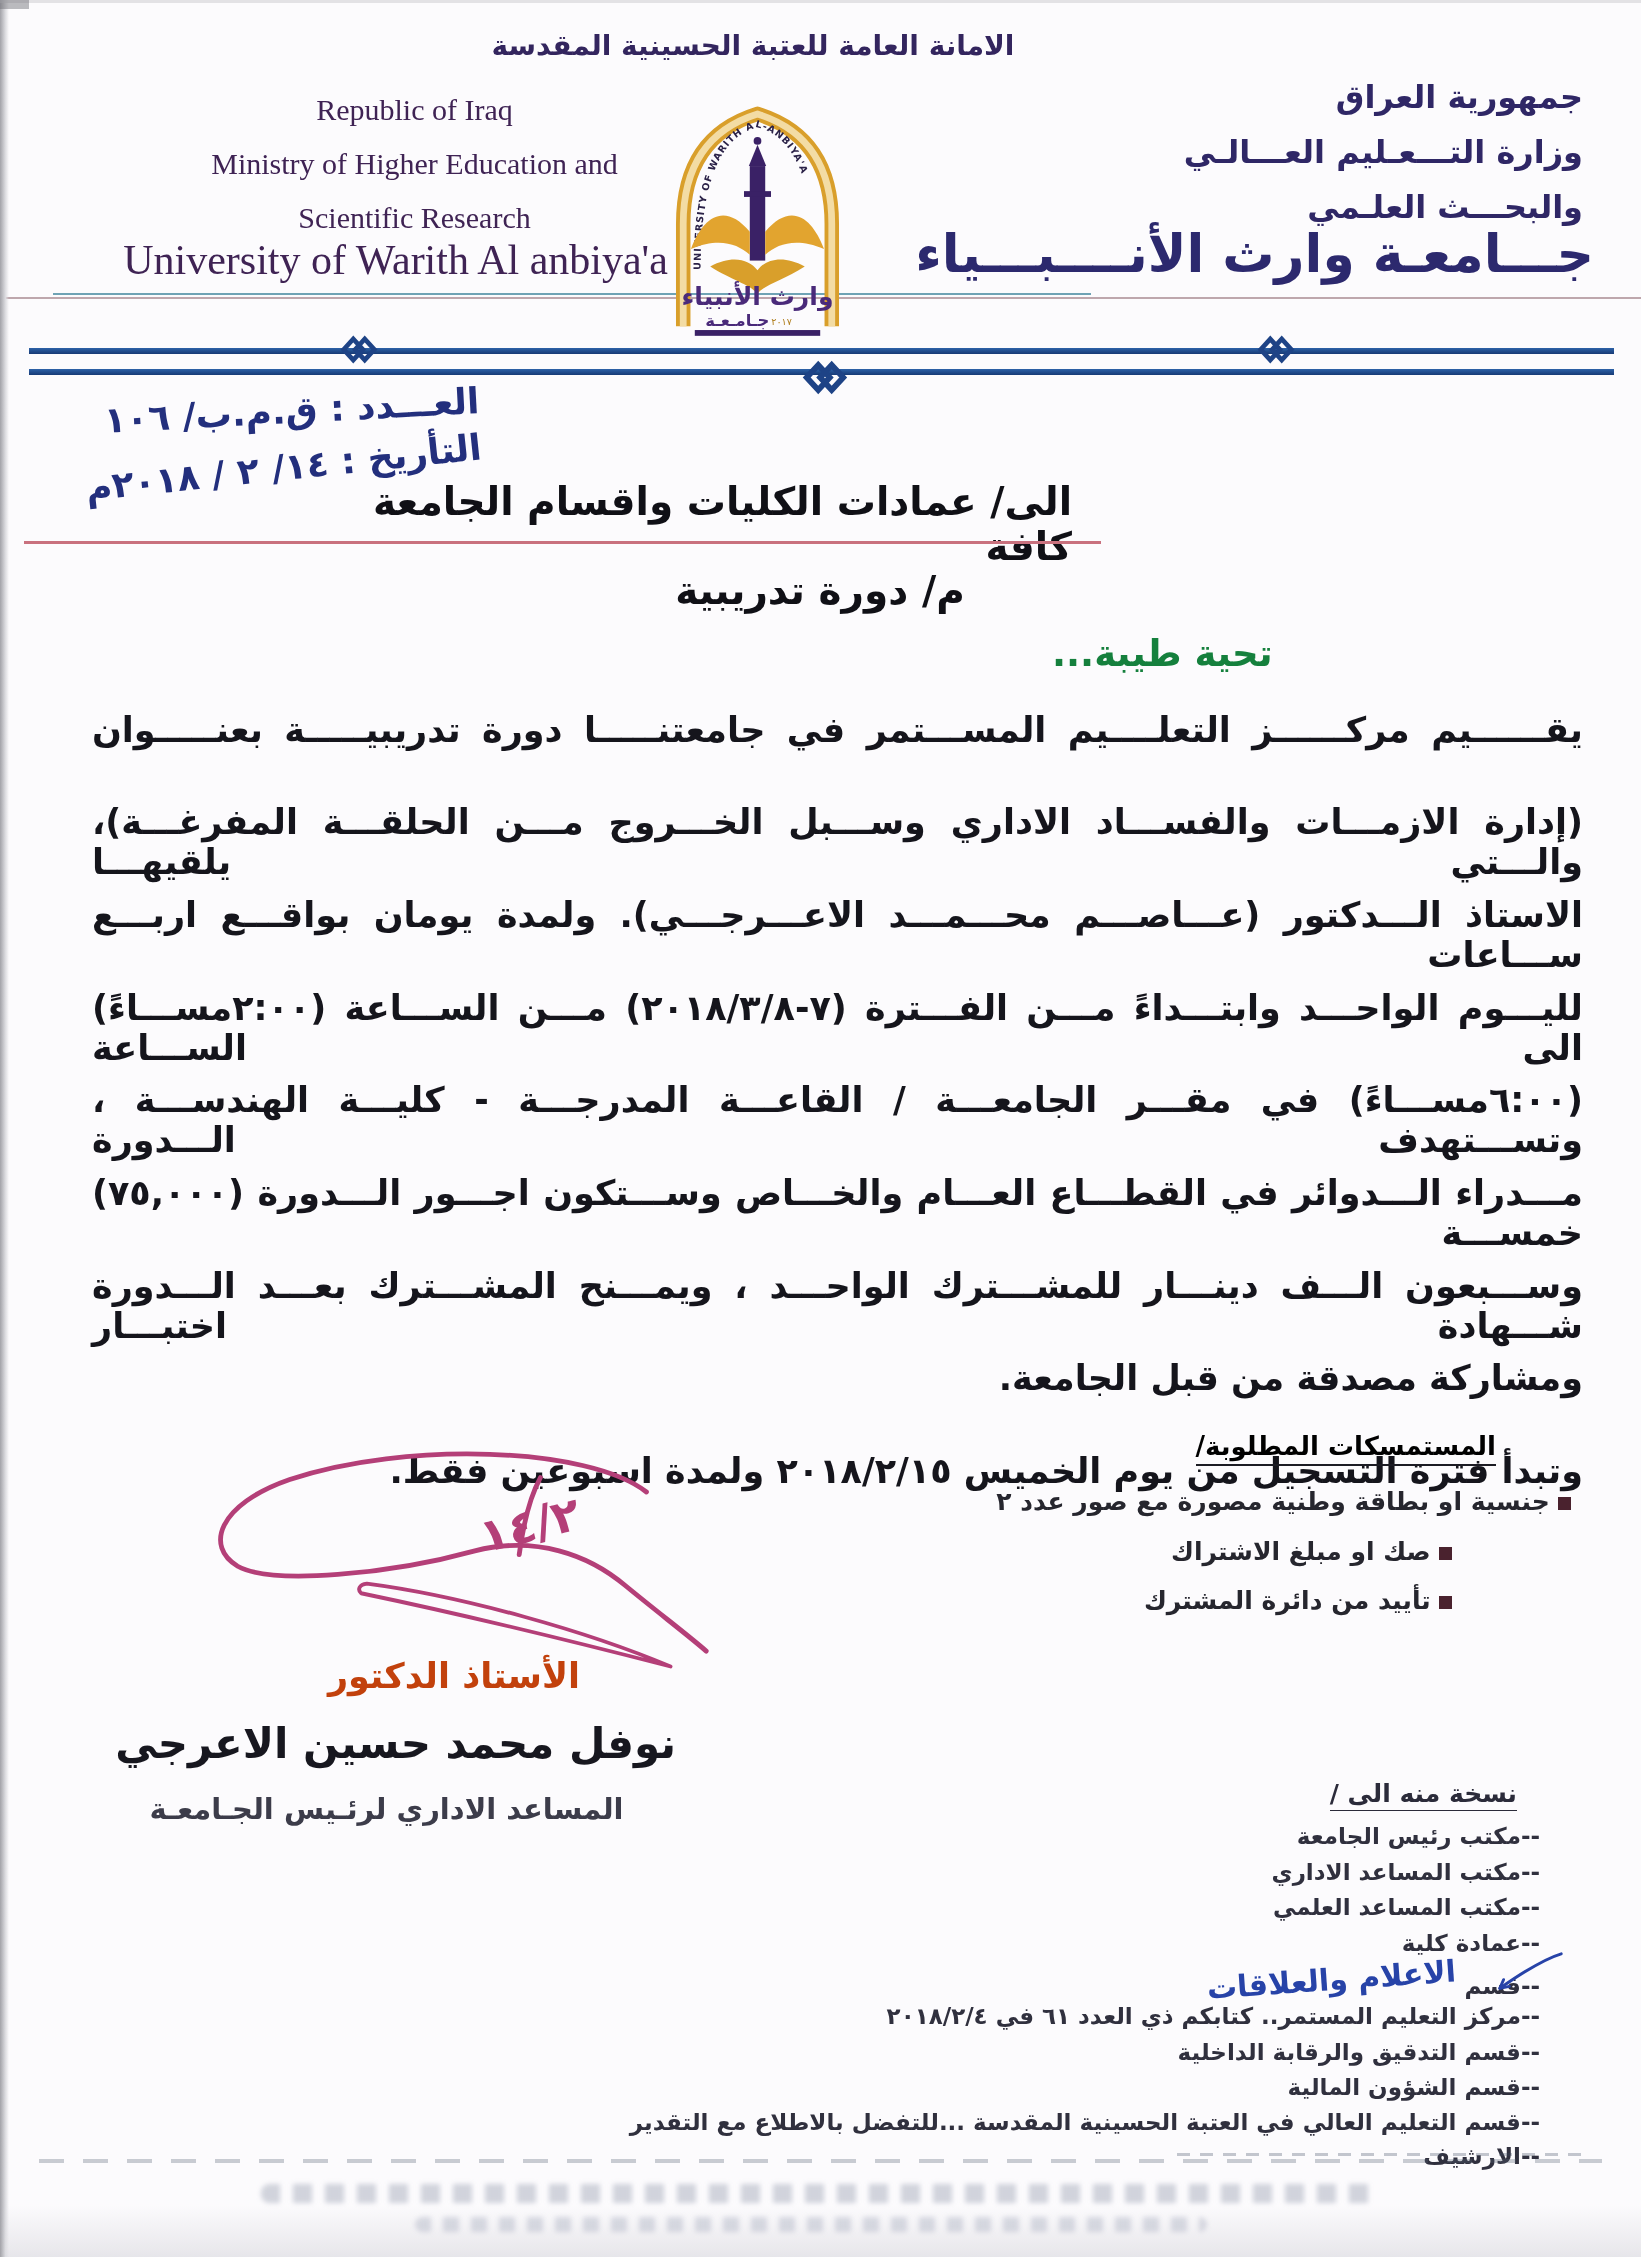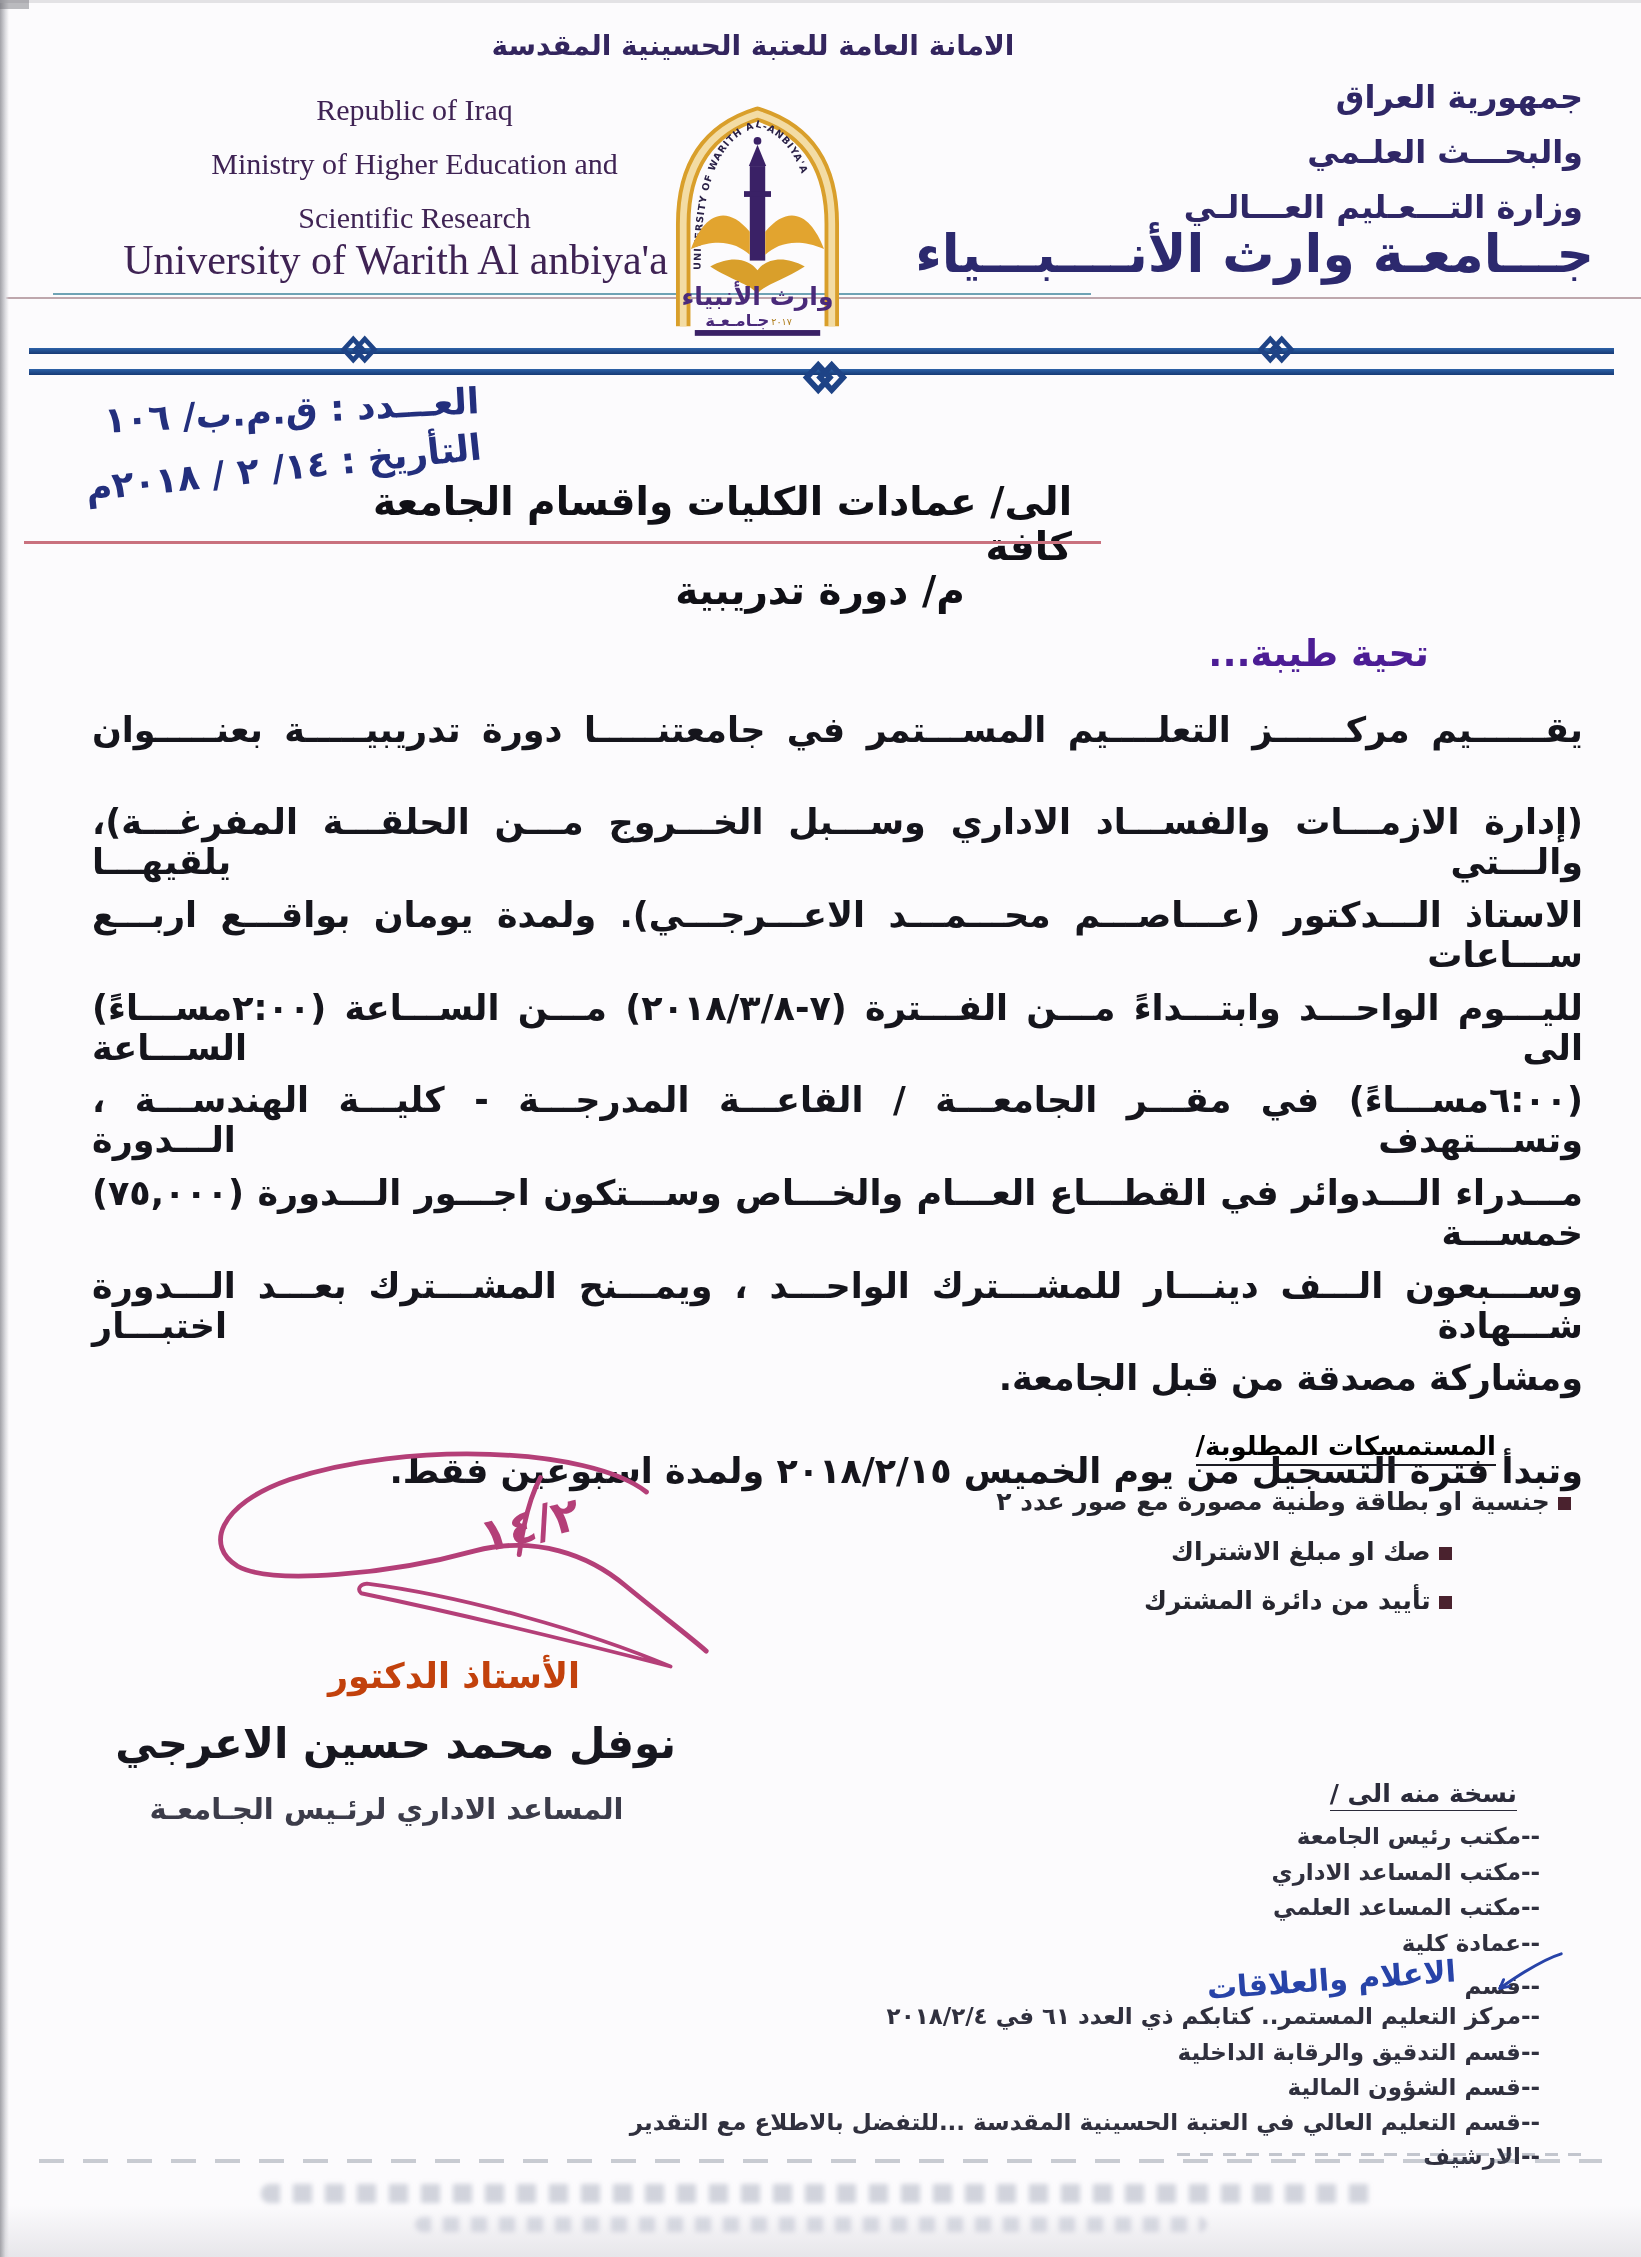--- a/index.html
+++ b/index.html
@@ -42,22 +42,22 @@
               color:#232f7d;font-weight:bold;transform:rotate(-3deg);}
   .meta-row1{font-size:36px;}
   .meta-row2{font-size:36px;margin-top:17.4px;transform:rotate(-3deg);}
 
   
   .addressee{position:absolute;top:479px;left:290px;width:782px;direction:rtl;text-align:right;
              font-size:39px;font-weight:bold;color:#101016;}
   .pink-underline{position:absolute;top:541px;left:24px;width:1077px;height:2.9px;background:#c9717e;}
   .subject{position:absolute;top:568px;left:463px;width:714px;text-align:center;direction:rtl;
            font-size:39px;font-weight:bold;color:#101016;}
-  .greeting{position:absolute;top:632px;left:1052px;width:377px;direction:rtl;text-align:right;
-            font-size:37px;font-weight:bold;color:#4c1d95;}
+  .greeting{position:absolute;top:632px;left:1052px;width:377px;direction:rtl;text-align:left;
+            font-size:37px;font-weight:bold;color:#15803d;}
 
   
   .body-line{position:absolute;left:92px;right:58px;direction:rtl;font-size:35px;font-weight:bold;
              color:#15151c;text-align:justify;text-align-last:justify;white-space:normal;}
   .body-line.endline{text-align:right;text-align-last:right;}
   .bl0{top:710px;} .bl1{top:802px;} .bl2{top:895px;} .bl3{top:988px;} .bl4{top:1080px;}
   .bl5{top:1173px;} .bl6{top:1266px;} .bl7{top:1358px;} .bl8{top:1451px;}
 
   
   .req-title{position:absolute;top:1431px;right:145px;width:348px;direction:rtl;text-align:right;
@@ -114,22 +114,22 @@
 
   <div class="en-block">
     <div>Republic of Iraq</div>
     <div>Ministry of Higher Education and</div>
     <div>Scientific Research</div>
   </div>
   <div class="en-univ">University of Warith Al anbiya'a</div>
 
   <div class="ar-block">
     <div>جمهورية العراق</div>
+    <div>وزارة التـــعـليم العـــالـي</div>
     <div>والبحـــث العلـمي</div>
-    <div>وزارة التـــعـليم العـــالـي</div>
   </div>
   <div class="ar-univ">جـــامعـة وارث الأنــــبـــياء</div>
 
   <svg class="logo" viewBox="0 0 198 272" width="191" height="263">
     <path d="M22,258 L22,152 Q22,62 99,38 Q176,62 176,152 L176,258" fill="none" stroke="#d99f2b" stroke-width="15"></path>
     <path d="M22,258 L22,152 Q22,62 99,38 Q176,62 176,152 L176,258" fill="none" stroke="#f3dca4" stroke-width="7"></path>
     <path id="ringArc" d="M40,200 Q40,66 99,52 Q158,66 158,200" fill="none"></path>
     <text font-size="10" font-weight="bold" fill="#2a2147" letter-spacing="1">
       <textPath href="#ringArc">UNIVERSITY OF WARITH AL-ANBIYA'A</textPath>
     </text>

